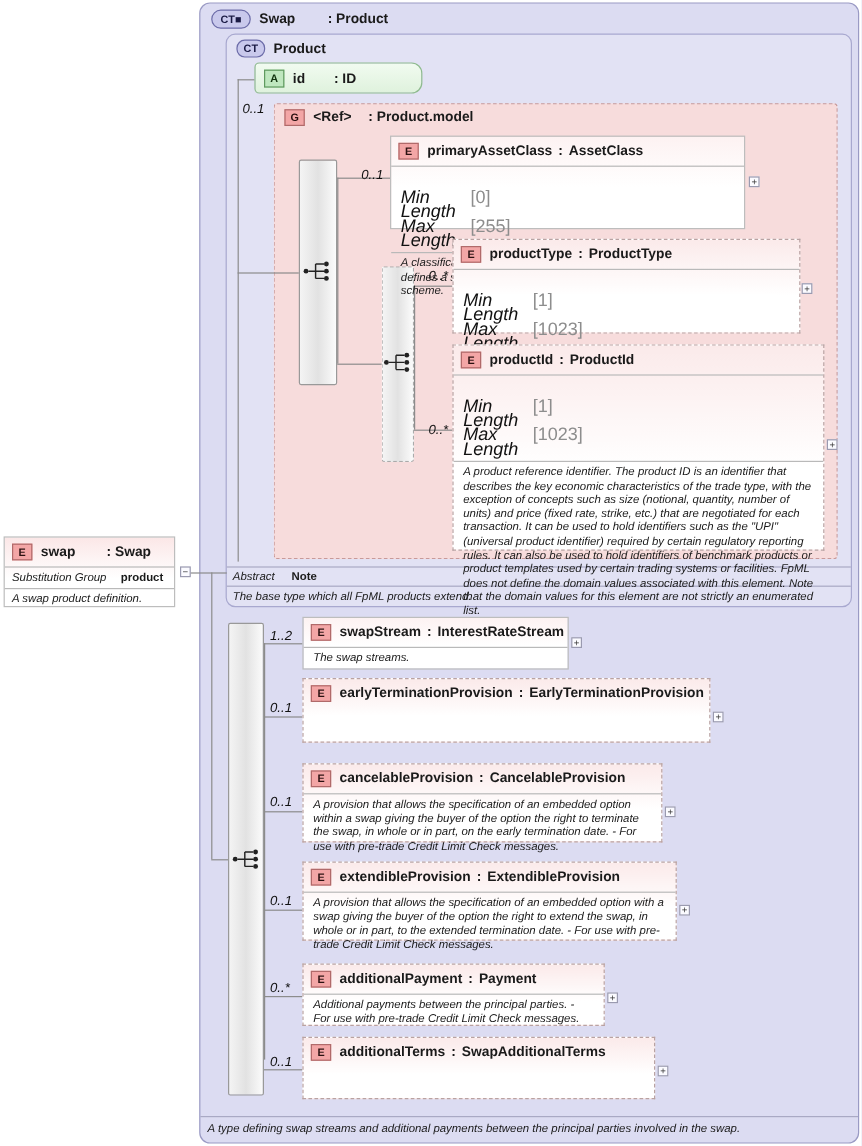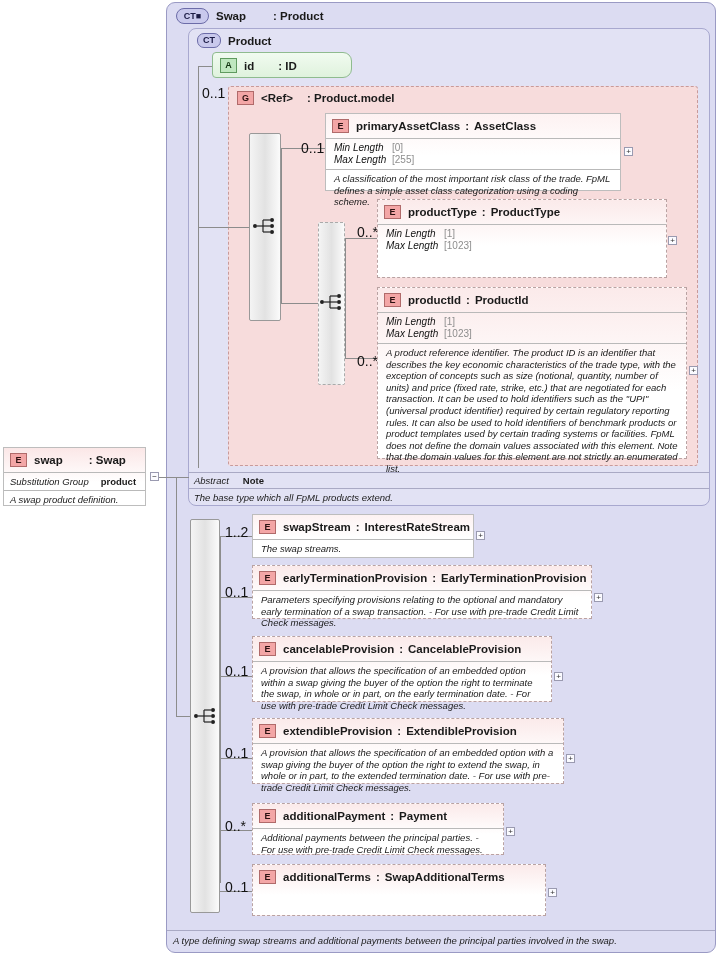--- a/index.html
+++ b/index.html
@@ -104,34 +104,34 @@
     background:linear-gradient(to bottom,#fdf2f2 0%,#ffffff 55%,#ffffff 100%);
     border:1px solid #bdbdbd;
   }
   .node.dashed { border:1px dashed #b9a2a2; background:linear-gradient(to bottom,#fbeaea 0%,#ffffff 60%,#ffffff 100%); }
   .node .title {
     font-weight:bold; font-size:11.5px; padding:5px 6px 5px 6px;
     display:flex; align-items:center; white-space:nowrap;
   }
   .node .title .sep { margin:0 5px; }
   .node .facets {
-    border-top:1px solid #b9b9b9; padding:3px 8px 3px 8px;
-    font-size:10px;
+    border-top:1px solid #b9b9b9; padding:20px 8px 3px 8px;
+    font-size:15px;
   }
   .node .facets .frow { display:flex; line-height:12px; }
   .node .facets .fname { font-style:italic; width:58px; color:#111; }
   .node .facets .fval { color:#8d8d8d; }
   .node .desc {
     border-top:1px solid #b9b9b9; padding:3px 8px 4px 8px;
     font-style:italic; font-size:9.5px; line-height:11.6px; color:#1a1a1a;
   }
 
   
   .card {
-    position:absolute; font-size:14px; color:#111;
+    position:absolute; font-style:italic; font-size:11px; color:#111;
     white-space:nowrap;
   }
 
   
   .ln { position:absolute; background:#8c8c8c; }
   .ln.h { height:1px; }
   .ln.v { width:1px; }
 
   
   #swap-el {
@@ -363,21 +363,20 @@
 <div class="expander" style="left:476px; top:531px;">+</div>
 
 <span class="card abs" style="left:225px; top:584px;">0..1</span>
 <div class="node dashed abs" style="left:252px; top:565px; width:340px; height:54px;">
   <div class="title">
     <span class="badge e">E</span>
     <span>earlyTerminationProvision</span>
     <span class="sep">:</span>
     <span>EarlyTerminationProvision</span>
   </div>
-  <div class="desc">Parameters specifying provisions relating to the optional and mandatory early termination of a swap transaction. - For use with pre-trade Credit Limit Check messages.</div>
 </div>
 <div class="expander" style="left:594px; top:593px;">+</div>
 
 <span class="card abs" style="left:225px; top:663px;">0..1</span>
 <div class="node dashed abs" style="left:252px; top:636px; width:300px; height:66px;">
   <div class="title">
     <span class="badge e">E</span>
     <span>cancelableProvision</span>
     <span class="sep">:</span>
     <span>CancelableProvision</span>

